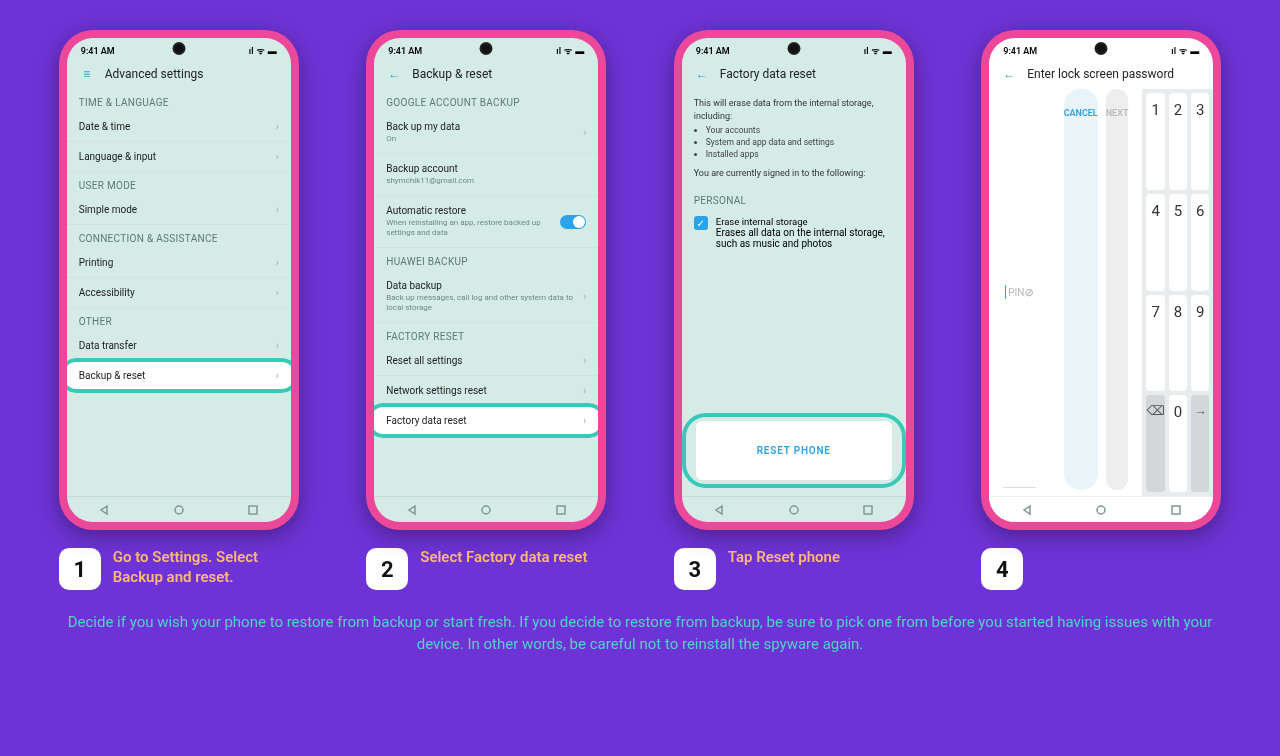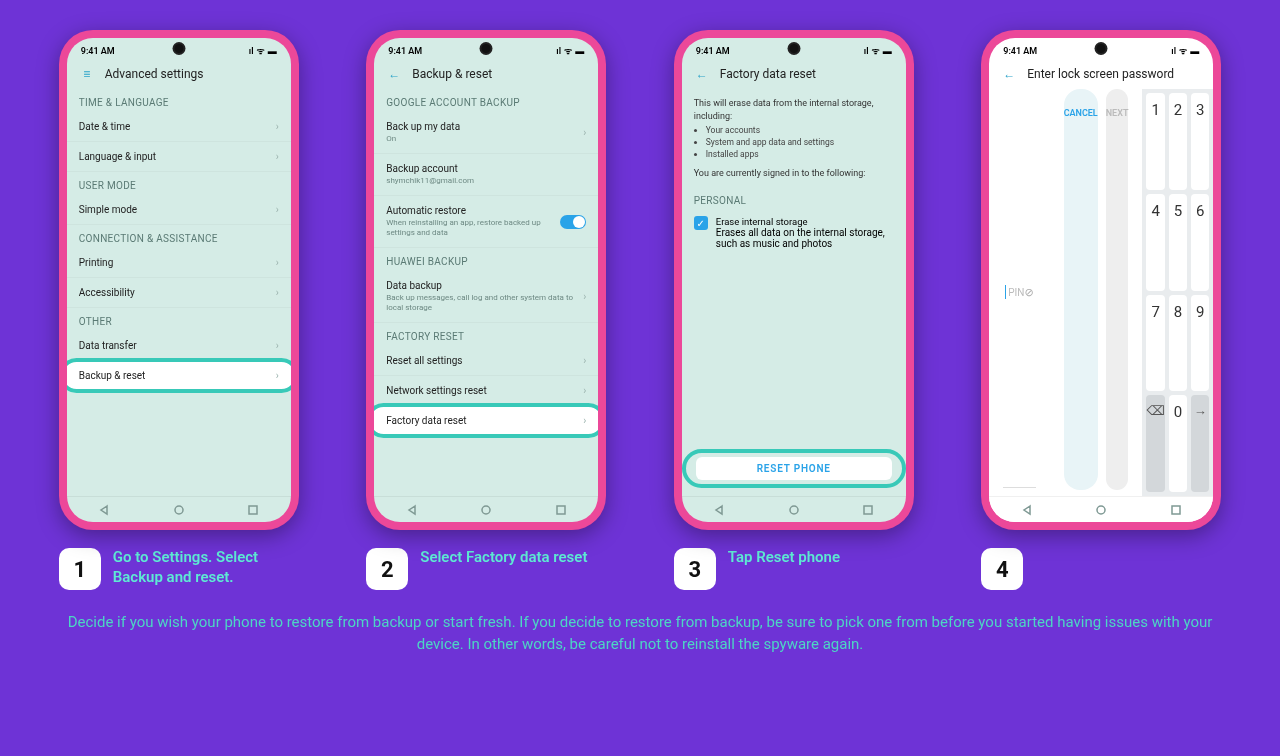--- a/index.html
+++ b/index.html
@@ -24,37 +24,37 @@
   .hl-ring{position:absolute;border:4px solid #38c9b8;border-radius:24px;pointer-events:none}
   .toggle{width:26px;height:14px;background:#2aa3e8;border-radius:8px;position:relative}
   .toggle::after{content:"";position:absolute;right:1px;top:1px;width:12px;height:12px;background:#fff;border-radius:50%}
   .navbar{display:flex;justify-content:space-around;align-items:center;height:26px;border-top:1px solid rgba(0,0,0,.06);color:#7f9994;font-size:10px}
   .navbar svg{width:12px;height:12px;stroke:#7f9994;fill:none;stroke-width:1.5}
   .erase-box{padding:8px 12px;font-size:9px;color:#333;line-height:1.4}
   .erase-box ul{padding-left:12px;margin:3px 0}
   .erase-box li{font-size:8.5px;color:#444}
   .check-row{display:flex;gap:8px;padding:6px 12px;align-items:flex-start}
   .checkbox{width:14px;height:14px;background:#2aa3e8;border-radius:3px;color:#fff;font-size:10px;display:flex;align-items:center;justify-content:center;flex-shrink:0}
-  .reset-btn{margin:0 14px 16px;background:#fff;border-radius:6px;text-align:center;padding:6px 0;font-size:10px;letter-spacing:.8px;color:#2aa3e8;font-weight:600;position:relative}
+  .reset-btn{margin:0 14px 16px;background:#fff;border-radius:6px;text-align:center;padding:24px 0;font-size:10px;letter-spacing:.8px;color:#2aa3e8;font-weight:600;position:relative}
   .pin-field{margin:8px 14px;border-bottom:1px solid #ddd;display:flex;align-items:center;justify-content:space-between;padding:6px 2px}
   .pin-field .ph{color:#bbb;font-size:10px}
   .pin-field .cursor{width:1px;height:14px;background:#2aa3e8}
   .eye{color:#aaa;font-size:11px}
   .btn-row{display:flex;gap:8px;padding:0 14px;margin-bottom:6px}
   .pill-btn{flex:1;text-align:center;padding:19px 0;border-radius:16px;font-size:9px;font-weight:600}
   .pill-cancel{background:#e8f4f7;color:#2aa3e8}
   .pill-next{background:#eee;color:#bbb}
   .keypad{background:#e9ecee;padding:4px;display:grid;grid-template-columns:repeat(3,1fr);gap:4px}
   .key{background:#fff;border-radius:4px;text-align:center;padding:8px 0;font-size:15px;color:#333}
   .key-fn{background:#d3d7da;color:#555;font-size:13px}
 
   .steps{display:flex;justify-content:space-around;padding:18px 30px 0;gap:10px}
   .step{display:flex;gap:12px;width:240px;align-items:flex-start}
   .step-n{width:42px;height:42px;background:#fff;border-radius:10px;display:flex;align-items:center;justify-content:center;font-size:22px;font-weight:700;color:#111;flex-shrink:0}
-  .step-t{color:#5eead4;font-size:15px;font-weight:600;line-height:1.3}
+  .step-t{color:#fdba74;font-size:15px;font-weight:600;line-height:1.3}
   .footer-text{text-align:center;color:#4dd5c4;font-size:15px;line-height:1.45;padding:0 56px;margin-top:22px}
 
   
   .ring1{left:-8px;right:-8px;top:-3px;bottom:-3px}
   .ring2{left:-8px;right:-8px;top:-3px;bottom:-3px}
   .ring3{left:-14px;right:-14px;top:-8px;bottom:-8px}
 </style>
 </head>
 <body>
 

